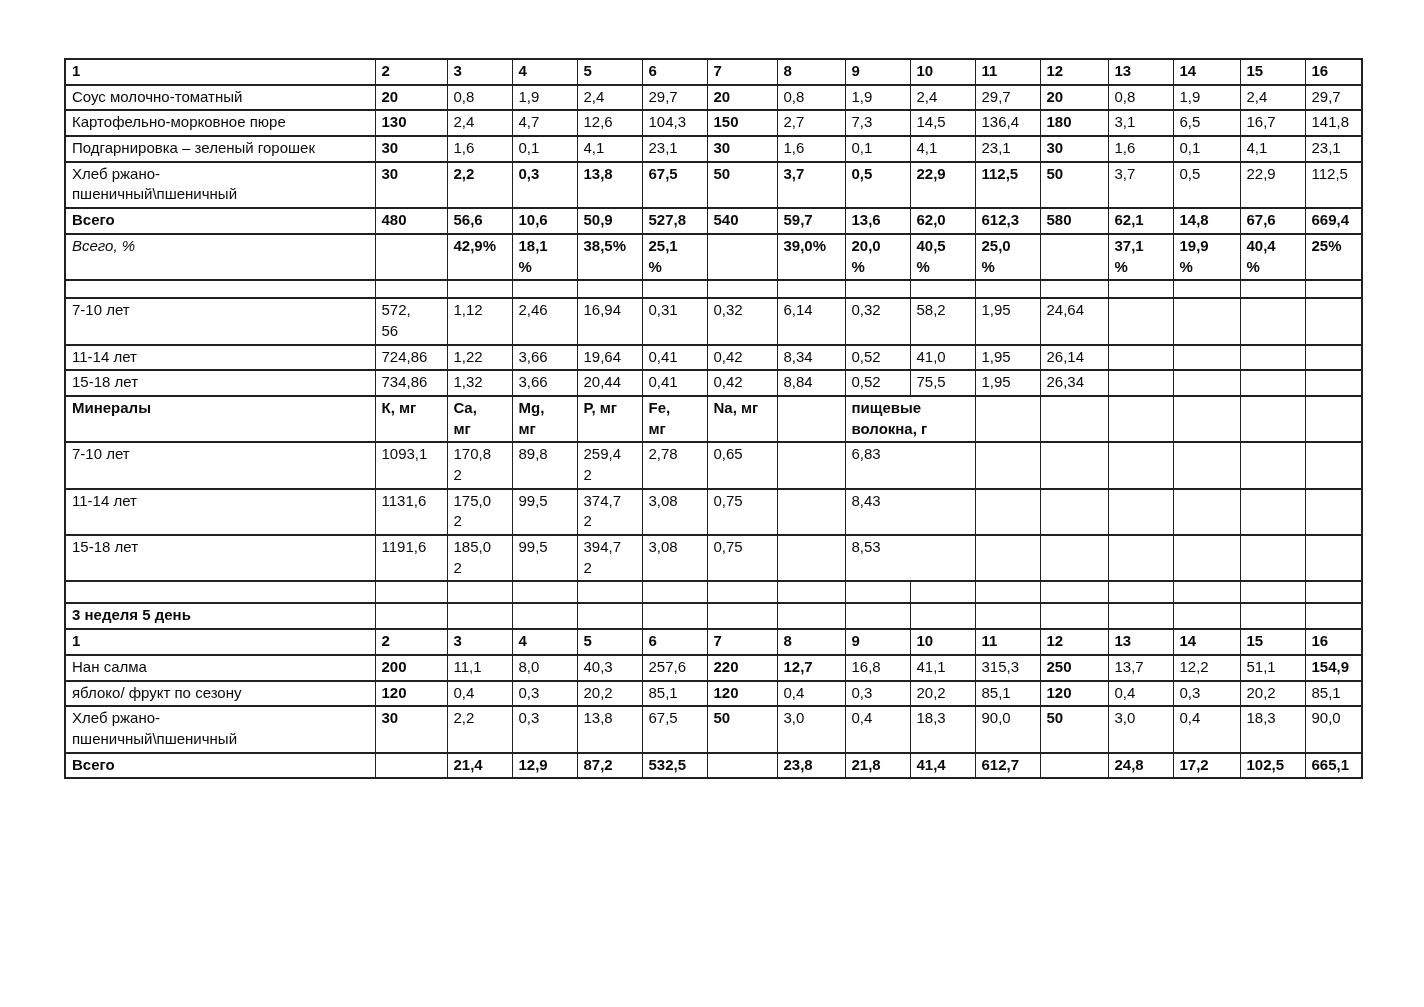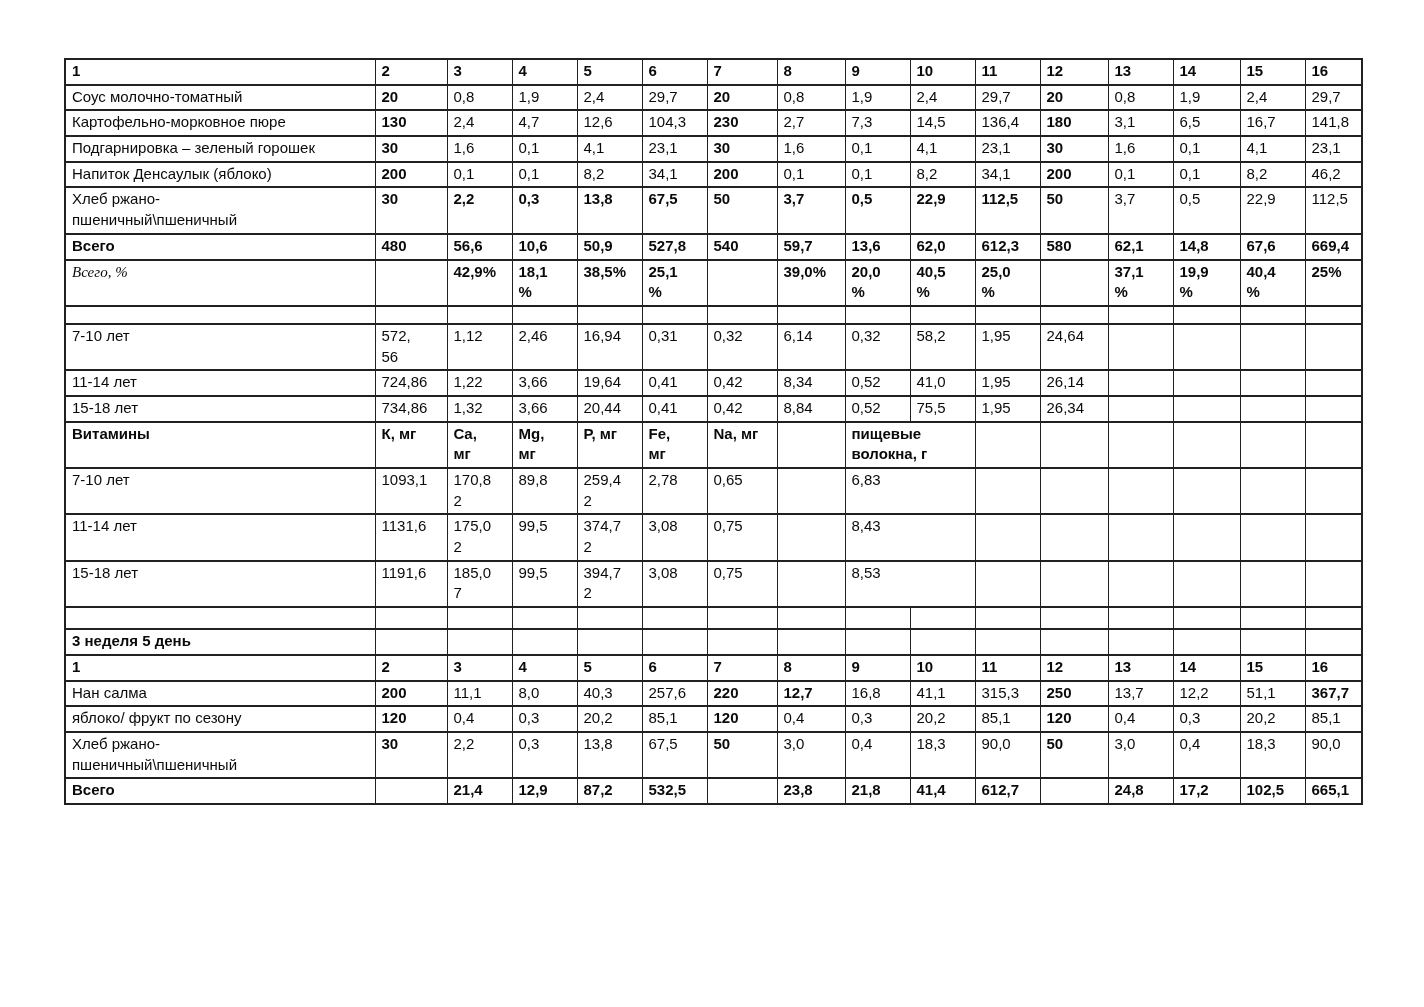--- a/index.html
+++ b/index.html
@@ -15,21 +15,21 @@
   .doc-table td{
     border-left:1px solid #212121;border-right:1px solid #212121;
     border-top:2px solid #212121;border-bottom:2px solid #212121;
     vertical-align:top;text-align:left;
     padding:1px 3px 2px 6px;
     font-size:15px;line-height:1.38;
     white-space:pre-line;overflow:hidden;
     color:#0a0a0a;
   }
   .doc-table td.b{font-weight:bold;}
-  .doc-table td.i{font-style:italic;font-family:Liberation Serif, serif;}
+  .doc-table td.i{font-style:italic;}
 </style>
 </head>
 <body>
 
 <div>
   <table class="doc-table">
     <colgroup>
         <col style="width: 310px;">
         <col style="width: 72px;">
         <col style="width: 65px;">
@@ -84,21 +84,21 @@
           <td>2,4</td>
           <td>29,7</td>
         </tr>
         <tr>
           <td>Картофельно-морковное пюре</td>
           <td class="b">130</td>
           <td>2,4</td>
           <td>4,7</td>
           <td>12,6</td>
           <td>104,3</td>
-          <td class="b">230</td>
+          <td class="b">150</td>
           <td>2,7</td>
           <td>7,3</td>
           <td>14,5</td>
           <td>136,4</td>
           <td class="b">180</td>
           <td>3,1</td>
           <td>6,5</td>
           <td>16,7</td>
           <td>141,8</td>
         </tr>
@@ -112,38 +112,20 @@
           <td class="b">30</td>
           <td>1,6</td>
           <td>0,1</td>
           <td>4,1</td>
           <td>23,1</td>
           <td class="b">30</td>
           <td>1,6</td>
           <td>0,1</td>
           <td>4,1</td>
           <td>23,1</td>
-        </tr>
-        <tr>
-          <td>Напиток  Денсаулык (яблоко)</td>
-          <td class="b">200</td>
-          <td>0,1</td>
-          <td>0,1</td>
-          <td>8,2</td>
-          <td>34,1</td>
-          <td class="b">200</td>
-          <td>0,1</td>
-          <td>0,1</td>
-          <td>8,2</td>
-          <td>34,1</td>
-          <td class="b">200</td>
-          <td>0,1</td>
-          <td>0,1</td>
-          <td>8,2</td>
-          <td>46,2</td>
         </tr>
         <tr>
           <td>Хлеб ржано-
 пшеничный\пшеничный</td>
           <td class="b">30</td>
           <td class="b">2,2</td>
           <td class="b">0,3</td>
           <td class="b">13,8</td>
           <td class="b">67,5</td>
           <td class="b">50</td>
@@ -268,21 +250,21 @@
           <td>0,52</td>
           <td>75,5</td>
           <td>1,95</td>
           <td>26,34</td>
           <td></td>
           <td></td>
           <td></td>
           <td></td>
         </tr>
         <tr>
-          <td class="b">Витамины</td>
+          <td class="b">Минералы</td>
           <td class="b">К, мг</td>
           <td class="b">Ca,
 мг</td>
           <td class="b">Mg,
 мг</td>
           <td class="b">Р, мг</td>
           <td class="b">Fe,
 мг</td>
           <td class="b">Na, мг</td>
           <td></td>
@@ -330,21 +312,21 @@
           <td></td>
           <td></td>
           <td></td>
           <td></td>
           <td></td>
         </tr>
         <tr>
           <td>15-18 лет</td>
           <td>1191,6</td>
           <td>185,0
-7</td>
+2</td>
           <td>99,5</td>
           <td>394,7
 2</td>
           <td>3,08</td>
           <td>0,75</td>
           <td></td>
           <td colspan="2">8,53</td>
           <td></td>
           <td></td>
           <td></td>
@@ -415,21 +397,21 @@
           <td>257,6</td>
           <td class="b">220</td>
           <td class="b">12,7</td>
           <td>16,8</td>
           <td>41,1</td>
           <td>315,3</td>
           <td class="b">250</td>
           <td>13,7</td>
           <td>12,2</td>
           <td>51,1</td>
-          <td class="b">367,7</td>
+          <td class="b">154,9</td>
         </tr>
         <tr>
           <td>яблоко/ фрукт по сезону</td>
           <td class="b">120</td>
           <td>0,4</td>
           <td>0,3</td>
           <td>20,2</td>
           <td>85,1</td>
           <td class="b">120</td>
           <td>0,4</td>

